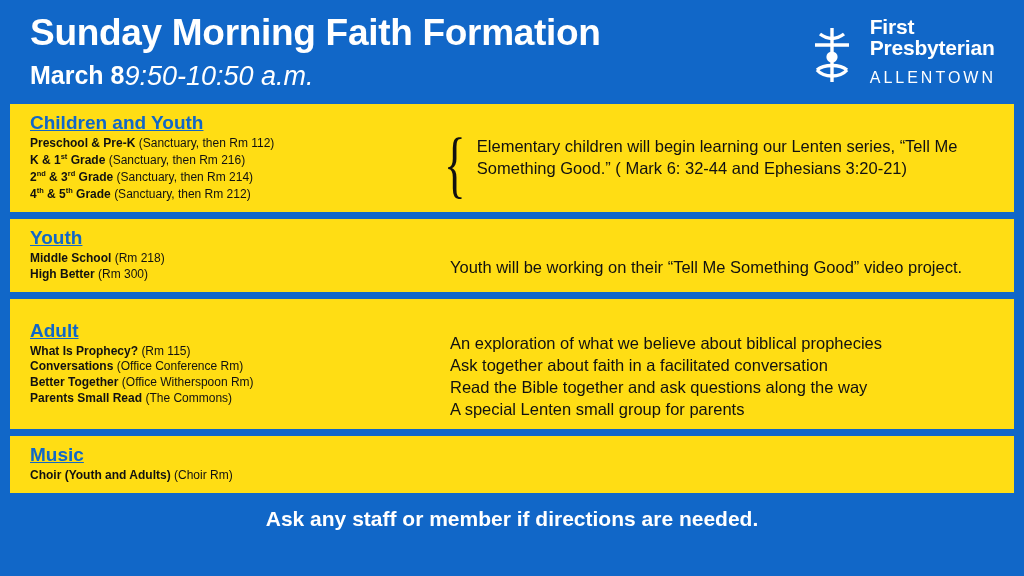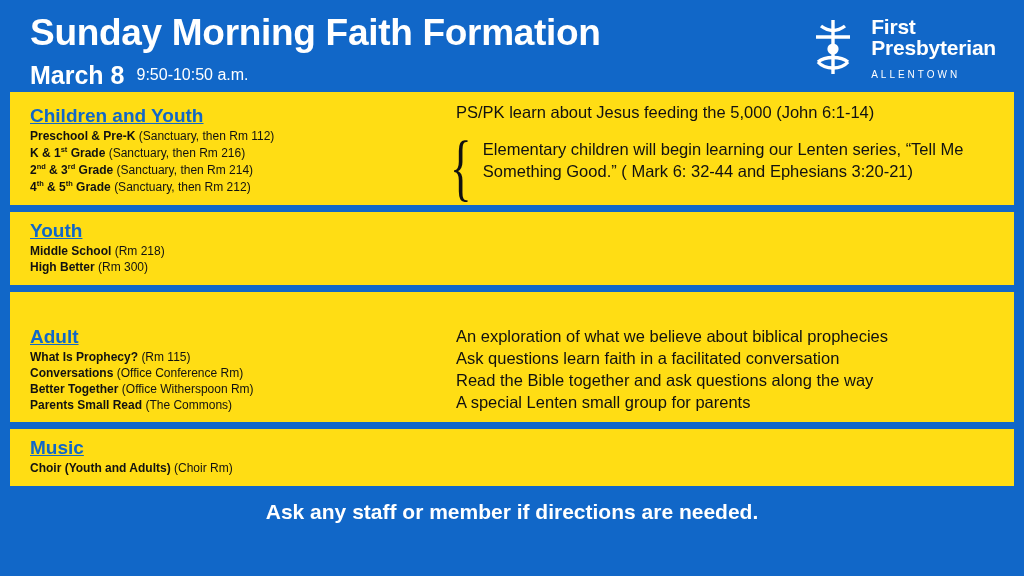--- a/index.html
+++ b/index.html
@@ -17,93 +17,93 @@
     position: relative;
     width: 1024px;
     height: 576px;
     background: #1167c8;
     box-sizing: border-box;
   }
 
   
   .header {
     position: relative;
-    height: 92px;
+    height: 104px;
     padding: 14px 24px 0 30px;
     box-sizing: border-box;
   }
   .title {
     color: #ffffff;
     font-size: 37px;
     font-weight: bold;
     letter-spacing: -0.3px;
     line-height: 1.05;
     margin: 0;
   }
   .subtitle-row {
     display: flex;
-    align-items: center;
-    gap: 12px;
+    align-items: flex-start;
+    gap: 0;
     margin-top: 8px;
   }
   .date {
     color: #ffffff;
     font-size: 25px;
     font-weight: bold;
   }
   .time {
     color: #ffffff;
-    font-size: 16px;
+    font-size: 27px;
     font-weight: normal;
+    font-style: italic;
   }
 
   
   .logo {
     position: absolute;
     top: 16px;
     right: 28px;
     display: flex;
-    align-items: flex-start;
+    align-items: flex-end;
     gap: 10px;
   }
   .logo-mark {
     width: 56px;
     height: 62px;
     position: relative;
     flex: none;
   }
   .logo-text {
     color: #ffffff;
     line-height: 1.0;
   }
   .logo-line1, .logo-line2 {
     font-size: 21px;
     font-weight: bold;
     display: block;
     letter-spacing: -0.2px;
   }
   .logo-line3 {
-    font-size: 10px;
+    font-size: 16px;
     letter-spacing: 3px;
     display: block;
     margin-top: 12px;
   }
 
   
   .block {
     background: #ffdd14;
     margin: 0 10px 7px 10px;
     padding: 7px 0 9px 0;
     position: relative;
     box-sizing: border-box;
   }
   .block .row {
     display: flex;
-    align-items: flex-end;
-    gap: 6px;
+    align-items: center;
   }
   .col-left {
     width: 440px;
     flex: none;
     padding-left: 20px;
     box-sizing: border-box;
   }
   .col-right {
     flex: 1;
     padding-right: 18px;
@@ -225,21 +225,20 @@
         <div class="line">
           <b>2<sup>nd</sup> &amp; 3<sup>rd</sup> Grade</b>
           <span class="muted">(Sanctuary, then Rm 214)</span>
         </div>
         <div class="line">
           <b>4<sup>th</sup> &amp; 5<sup>th</sup> Grade</b>
           <span class="muted">(Sanctuary, then Rm 212)</span>
         </div>
       </div>
       <div class="col-right">
-        <div class="desc pad-top">PS/PK learn about Jesus feeding the 5,000 (John 6:1-14)</div>
         <div class="brace-wrap">
           <div class="brace">{</div>
           <div class="brace-col">
             <div class="desc">Elementary children will begin learning our Lenten series, “Tell Me Something Good.” ( Mark 6: 32-44 and Ephesians 3:20-21)</div>
           </div>
         </div>
       </div>
     </div>
   </div>
 
@@ -249,20 +248,23 @@
         <div class="cat">Youth</div>
         <div class="line">
           <b>Middle School</b>
           <span class="muted">(Rm 218)</span>
         </div>
         <div class="line">
           <b>High Better</b>
           <span class="muted">(Rm 300)</span>
         </div>
       </div>
+      <div class="col-right">
+        <div class="desc" style="padding-top:26px;">Youth will be working on their “Tell Me Something Good” video project.</div>
+      </div>
     </div>
   </div>
 
   <div class="block">
     <div class="row">
       <div class="col-left">
         <div class="cat">Adult</div>
         <div class="line">
           <b>What Is Prophecy?</b>
           <span class="muted">(Rm 115)</span>
@@ -275,21 +277,21 @@
           <b>Better Together</b>
           <span class="muted">(Office Witherspoon Rm)</span>
         </div>
         <div class="line">
           <b>Parents Small Read</b>
           <span class="muted">(The Commons)</span>
         </div>
       </div>
       <div class="col-right">
         <div class="desc" style="padding-top:26px;">An exploration of what we believe about biblical prophecies</div>
-        <div class="desc">Ask questions learn faith in a facilitated conversation</div>
+        <div class="desc">Ask together about faith in a facilitated conversation</div>
         <div class="desc">Read the Bible together and ask questions along the way</div>
         <div class="desc">A special Lenten small group for parents</div>
       </div>
     </div>
   </div>
 
   <div class="block">
     <div class="row">
       <div class="col-left">
         <div class="cat">Music</div>

